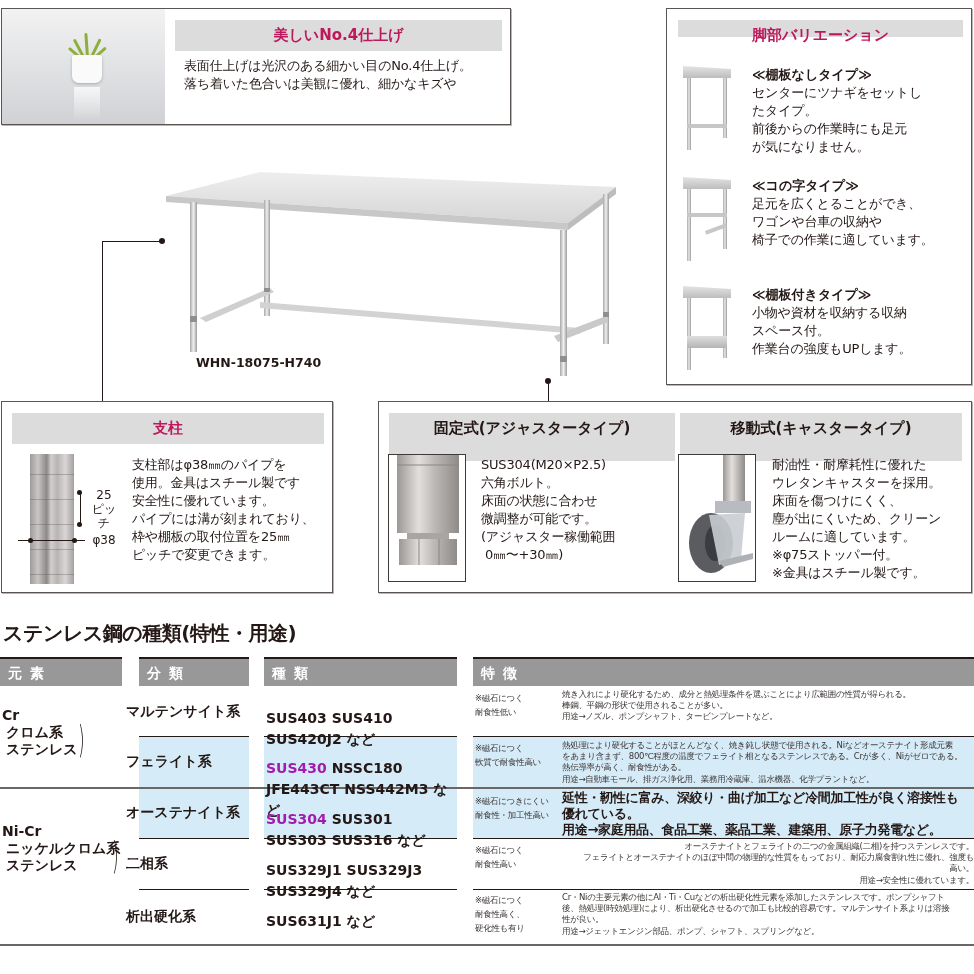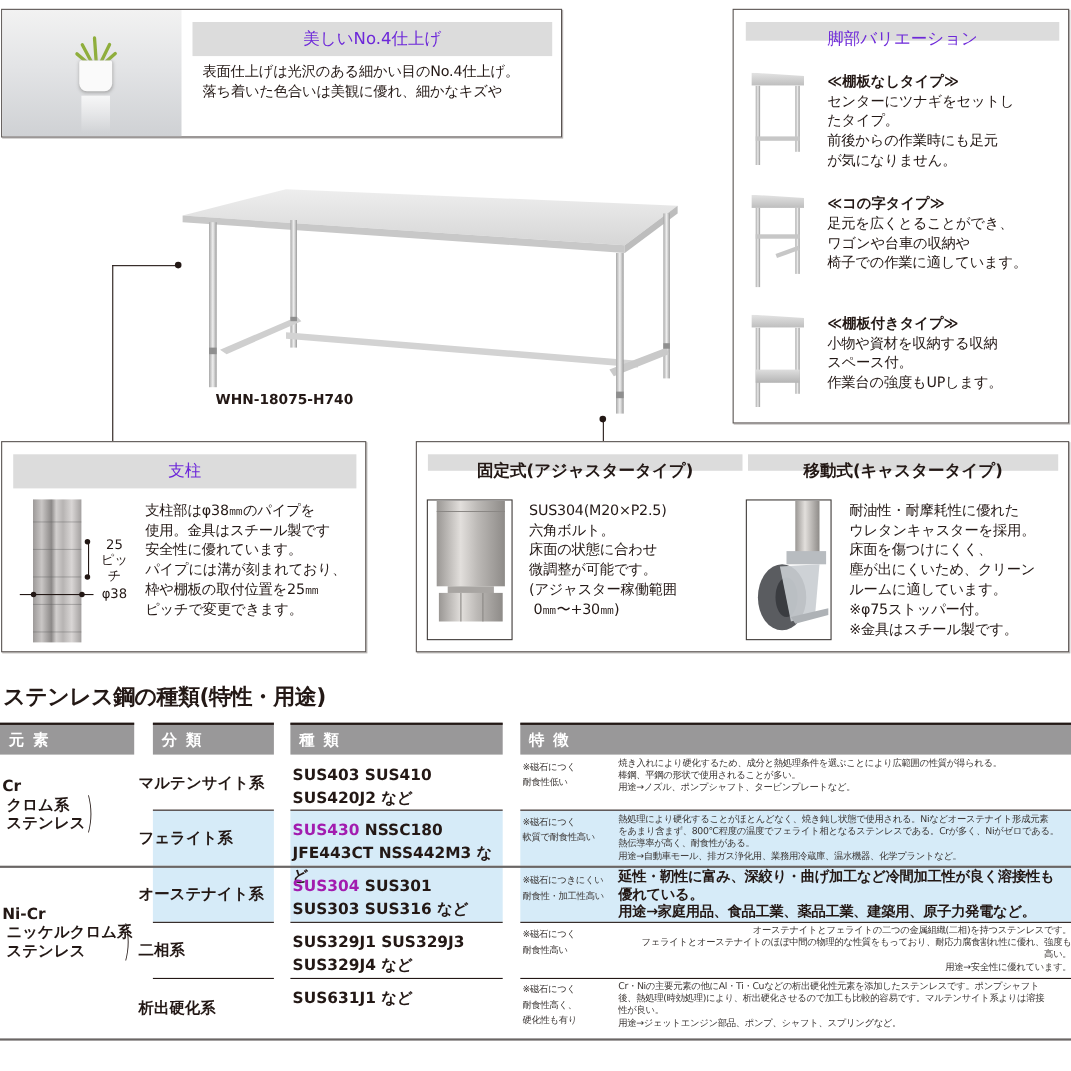--- a/index.html
+++ b/index.html
@@ -1,20 +1,20 @@
 <!DOCTYPE html>
 <html><head>
 <meta charset="utf-8">
 <style>
   * { box-sizing: border-box; margin: 0; padding: 0; }
   html, body { width: 974px; height: 974px; background: #ffffff; overflow: hidden; }
   body { position: relative; font-family: "DejaVu Sans", "Liberation Sans", sans-serif; color: #231815; }
 
   .box { position: absolute; border: 1.5px solid #5a5452; background: #fff; box-shadow: 1px 1px 0 #b9b6b5; }
-  .box-head { position: absolute; background: #dcdcdc; font-weight: normal; text-align: center; color: #6d28d9; }
+  .box-head { position: absolute; background: #dcdcdc; font-weight: bold; text-align: center; color: #be185d; }
   .body-text { position: absolute; font-size: 13px; line-height: 18px; color: #231815; letter-spacing: -0.2px; }
 
   
   #finish { left: 1px; top: 8px; width: 510px; height: 117px; overflow: hidden; }
   #finish .photo { position: absolute; left: 0; top: 0; width: 163px; height: 115px;
     background: linear-gradient(180deg, #f2f2f2 0%, #e3e4e6 45%, #cfd1d4 100%); }
   #finish .pot { position: absolute; left: 70px; top: 46px; width: 30px; height: 28px; background: #fafafa;
     border-radius: 2px 2px 7px 7px; box-shadow: 0 1px 3px #aaa; }
   #finish .pot-reflect { position: absolute; left: 72px; top: 78px; width: 26px; height: 34px;
     background: linear-gradient(180deg, rgba(255,255,255,0.75), rgba(255,255,255,0)); }
@@ -47,21 +47,21 @@
   #post { left: 1px; top: 401px; width: 332px; height: 192px; }
   #post .box-head { left: 10px; top: 11px; width: 312px; height: 31px; line-height: 31px; font-size: 15px; }
   #post .pipe { position: absolute; left: 28px; top: 52px; width: 44px; height: 130px;
     background: linear-gradient(90deg, #9d9a99 0%, #c9c6c5 18%, #8c8988 38%, #d2cfce 48%, #b7b4b3 62%, #d9d6d5 80%, #a3a09f 100%); }
   .groove { position: absolute; left: 28px; width: 44px; height: 1px; background: rgba(90,90,90,0.35); }
   #post .body-text { left: 130px; top: 54px; width: 200px; }
   .dim { position: absolute; font-size: 12px; line-height: 14px; text-align: center; }
 
   
   #feet { left: 378px; top: 401px; width: 594px; height: 192px; }
-  #adjuster-head, #caster-head { position: absolute; top: 11px; height: 15px; line-height: 31px; font-size: 15px; background: #dcdcdc; font-weight: bold; text-align: center; }
+  #adjuster-head, #caster-head { position: absolute; top: 11px; height: 48px; line-height: 31px; font-size: 15px; background: #dcdcdc; font-weight: bold; text-align: center; }
   #adjuster-head { left: 10px; width: 286px; }
   #caster-head { left: 301px; width: 282px; }
   .foot-photo { position: absolute; top: 52px; width: 78px; height: 128px; border: 1px solid #3f3a38; overflow: hidden; background: #fff; }
   #adjuster-photo { left: 9px; }
   #caster-photo { left: 299px; }
   #adjuster-text { left: 102px; top: 54px; width: 190px; }
   #caster-text { left: 393px; top: 54px; width: 200px; }
 
   
   #section-title { position: absolute; left: 3px; top: 620px; font-size: 20px; font-weight: bold; letter-spacing: -0.5px; }
@@ -69,21 +69,21 @@
   
   #spec { position: absolute; left: 0; top: 657px; width: 974px; height: 290px; }
   .th { position: absolute; top: 0; height: 29px; line-height: 28px; background: #999899; color: #fff; font-weight: bold; font-size: 14px;
     border-top: 2px solid #231815; padding-left: 8px; letter-spacing: 8px; }
   .blue { background: #d6ebf8; }
   .hr { position: absolute; height: 1px; background: #231815; }
   .hr.thick { height: 2px; background: #6a6665; }
   .elem { position: absolute; left: 2px; font-size: 14px; line-height: 17px; font-weight: bold; }
   .paren { position: absolute; font-size: 38px; font-weight: 100; color: #231815; transform: scaleX(0.45); line-height: 40px; }
   .cls { position: absolute; left: 120px; width: 128px; font-size: 14px; font-weight: bold; display: flex; align-items: center; padding-left: 6px; }
-  .grd { position: absolute; left: 264px; width: 193px; font-size: 14px; font-weight: bold; line-height: 21px; padding: 8px 0 0 2px; }
+  .grd { position: absolute; left: 264px; width: 193px; font-size: 14px; font-weight: bold; line-height: 21px; padding: 21px 0 0 2px; }
   .hl { color: #a21caf; }
   .mag { position: absolute; left: 475px; width: 86px; font-size: 8.5px; line-height: 14px; color: #3a3533; letter-spacing: -0.3px; }
   .feat { position: absolute; left: 562px; width: 412px; font-size: 8.5px; line-height: 11.2px; color: #3a3533; letter-spacing: -0.3px; }
   .feat.big { font-size: 13px; line-height: 16px; font-weight: bold; color: #231815; letter-spacing: -0.3px; }
 </style>
 </head>
 <body>
 
 <div class="box" id="finish">
   <div class="photo">

